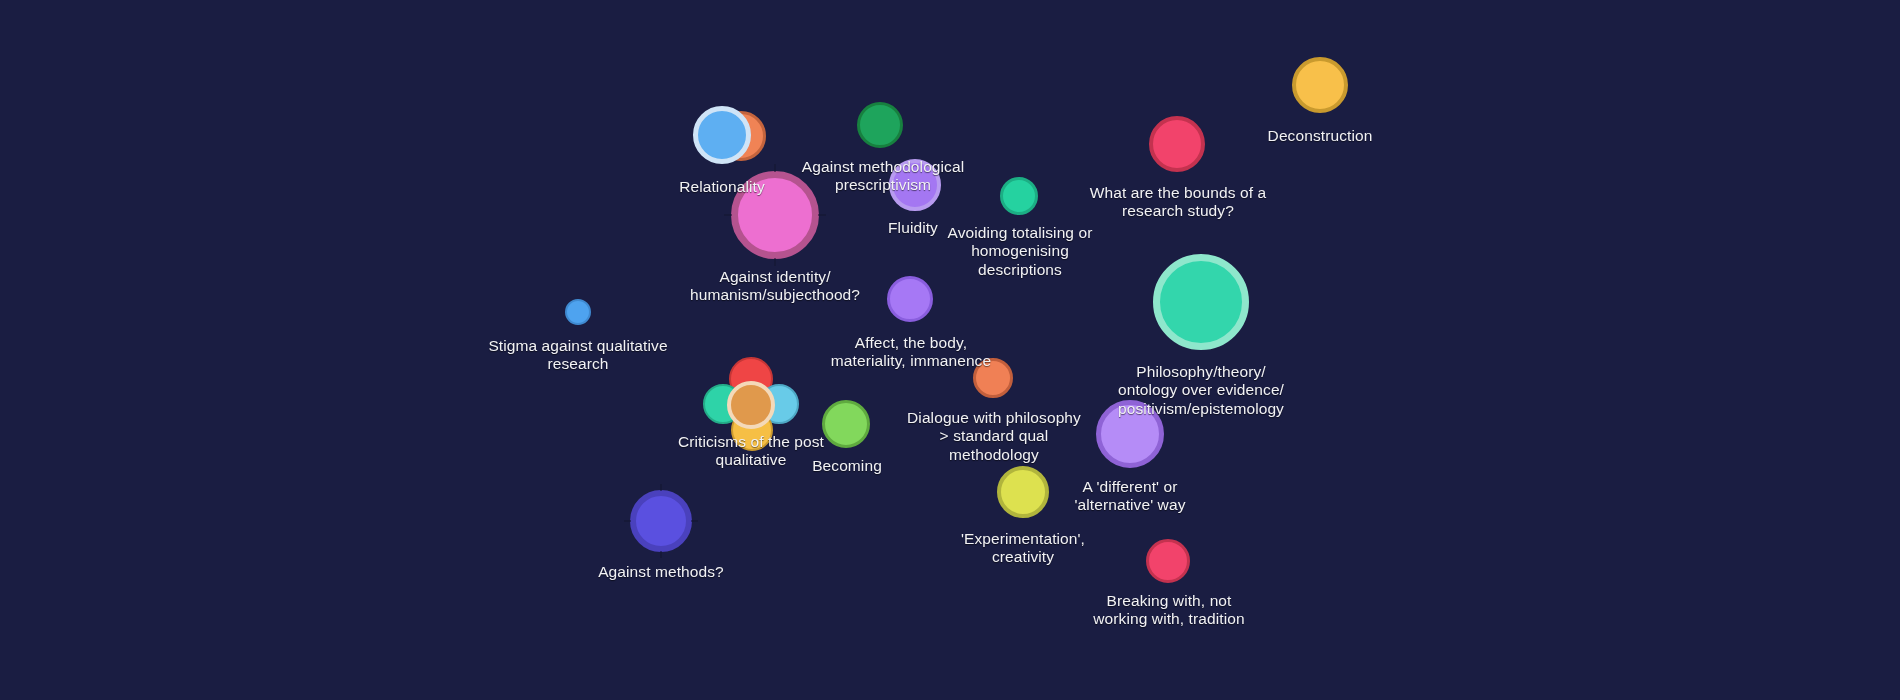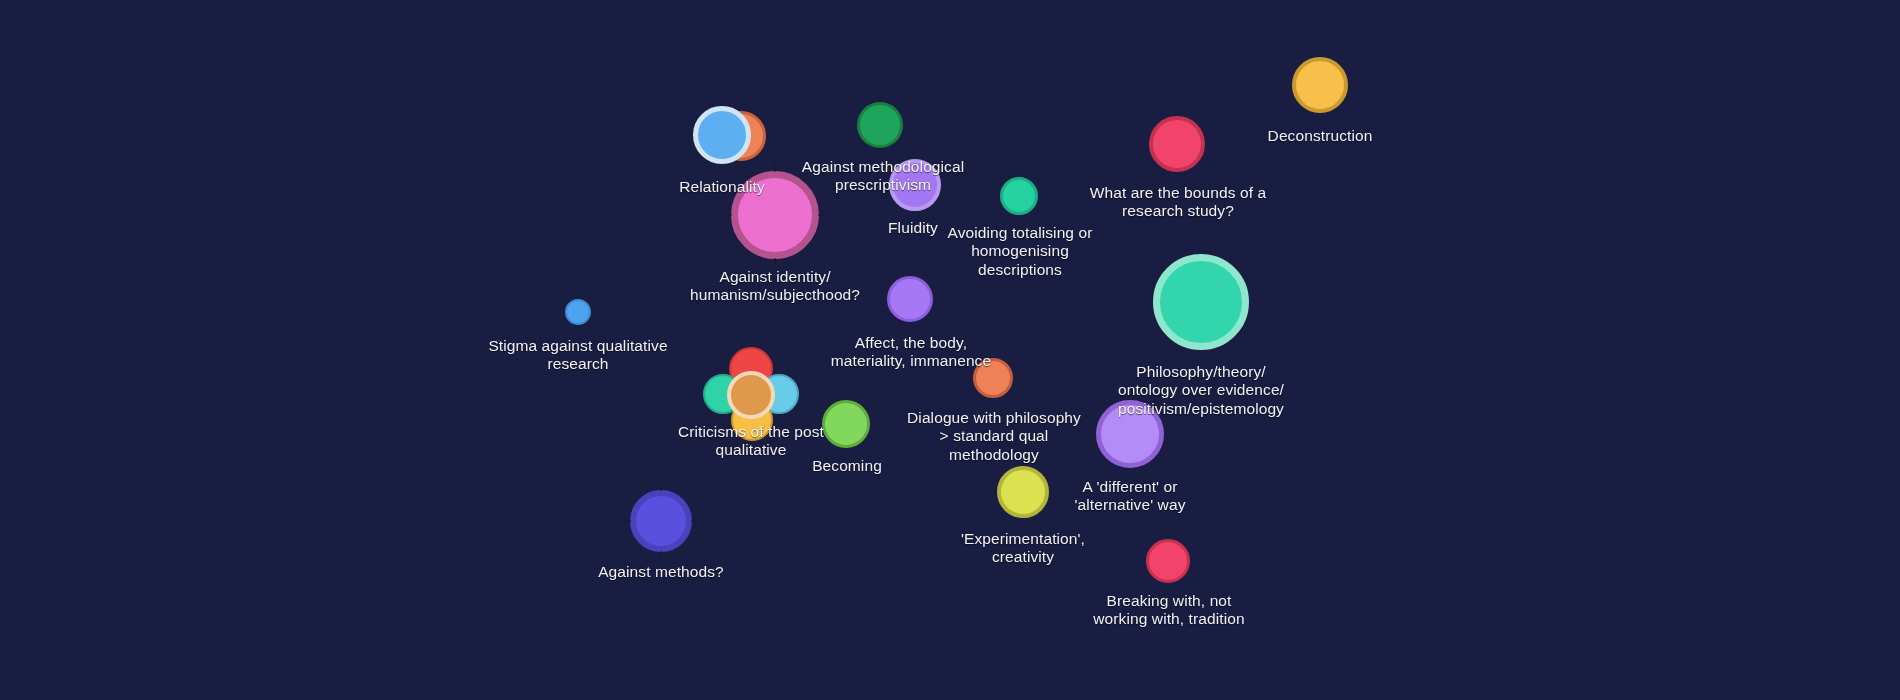--- a/index.html
+++ b/index.html
@@ -100,21 +100,21 @@
     <div class="node" style="left: 0px; top: 0px; width: 1900px; height: 700px; pointer-events: none;">
       <div class="bubble" style="left: 565px; top: 299px; width: 26px; height: 26px; background: rgb(78, 163, 239); border: 2px solid rgb(63, 138, 209); z-index: 38; pointer-events: auto;"></div>
       <div class="node-label" style="color: rgb(242, 242, 245); left: 0px; top: 337px; width: 1900px; z-index: 208; transform: translateX(-372px);">Stigma against qualitative
 research</div>
     </div>
     <div class="node" style="left: 0px; top: 0px; width: 1900px; height: 684px; pointer-events: none;">
       <div class="bubble" style="left: 887px; top: 276px; width: 46px; height: 46px; background: rgb(166, 120, 245); border: 3px solid rgb(138, 94, 222); z-index: 39; pointer-events: auto;"></div>
       <div class="node-label" style="color: rgb(242, 242, 245); left: 0px; top: 334px; width: 1900px; z-index: 209; transform: translateX(-39px);">Affect, the body,
 materiality, immanence</div>
     </div>
-    <div class="node" style="left: 0px; top: 0px; width: 1900px; height: 511px; pointer-events: none;">
+    <div class="node" style="left: 0px; top: 10px; width: 1900px; height: 511px; pointer-events: none;">
       <div class="bubble" style="left: 729px; top: 347px; width: 44px; height: 44px; background: rgb(239, 69, 69); border: 2px solid rgb(198, 54, 54); z-index: 20; pointer-events: auto;"></div>
       <div class="bubble" style="left: 703px; top: 374px; width: 40px; height: 40px; background: rgb(46, 211, 168); border: 2px solid rgb(36, 172, 136); z-index: 20; pointer-events: auto;"></div>
       <div class="bubble" style="left: 759px; top: 374px; width: 40px; height: 40px; background: rgb(104, 203, 232); border: 2px solid rgb(78, 168, 196); z-index: 20; pointer-events: auto;"></div>
       <div class="bubble" style="left: 731px; top: 399px; width: 42px; height: 42px; background: rgb(246, 191, 69); border: 2px solid rgb(203, 154, 46); z-index: 20; pointer-events: auto;"></div>
       <div class="bubble" style="left: 727px; top: 371px; width: 48px; height: 48px; background: rgb(224, 153, 76); border: 4px solid rgb(244, 217, 185); z-index: 40; pointer-events: auto;"></div>
       <div class="node-label" style="color: rgb(242, 242, 245); left: 0px; top: 423px; width: 1900px; z-index: 210; transform: translateX(-199px);">Criticisms of the post
 qualitative</div>
     </div>
     <div class="node" style="left: 0px; top: 0px; width: 1900px; height: 700px; pointer-events: none; margin-left: 32px;">
       <div class="bubble" style="left: 941px; top: 358px; width: 40px; height: 40px; background: rgb(240, 128, 85); border: 3px solid rgb(194, 95, 60); z-index: 41; pointer-events: auto;"></div>

